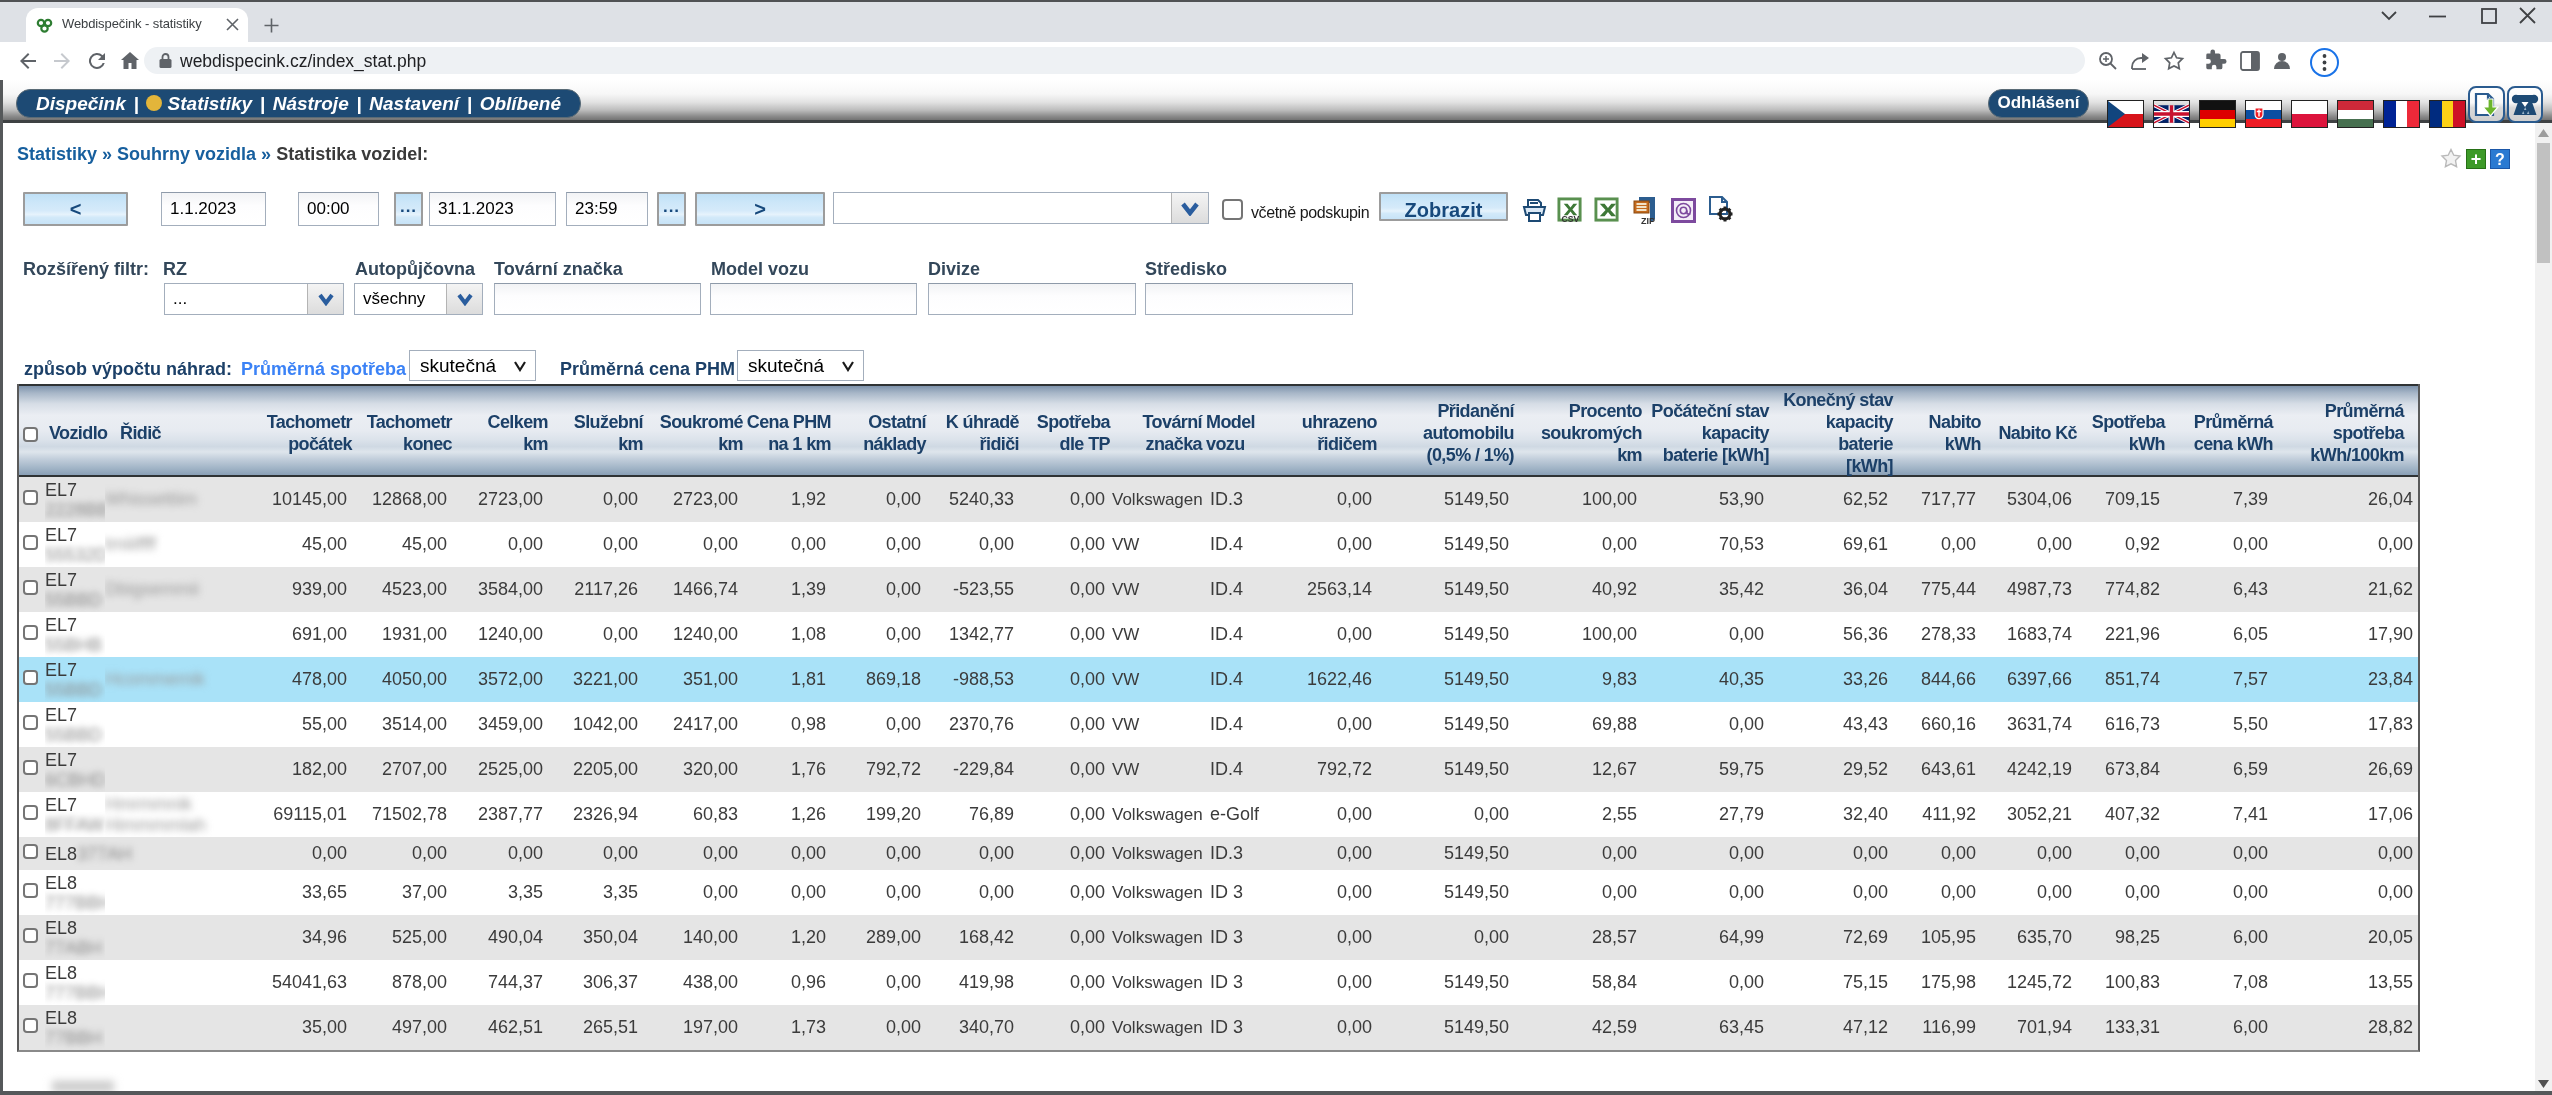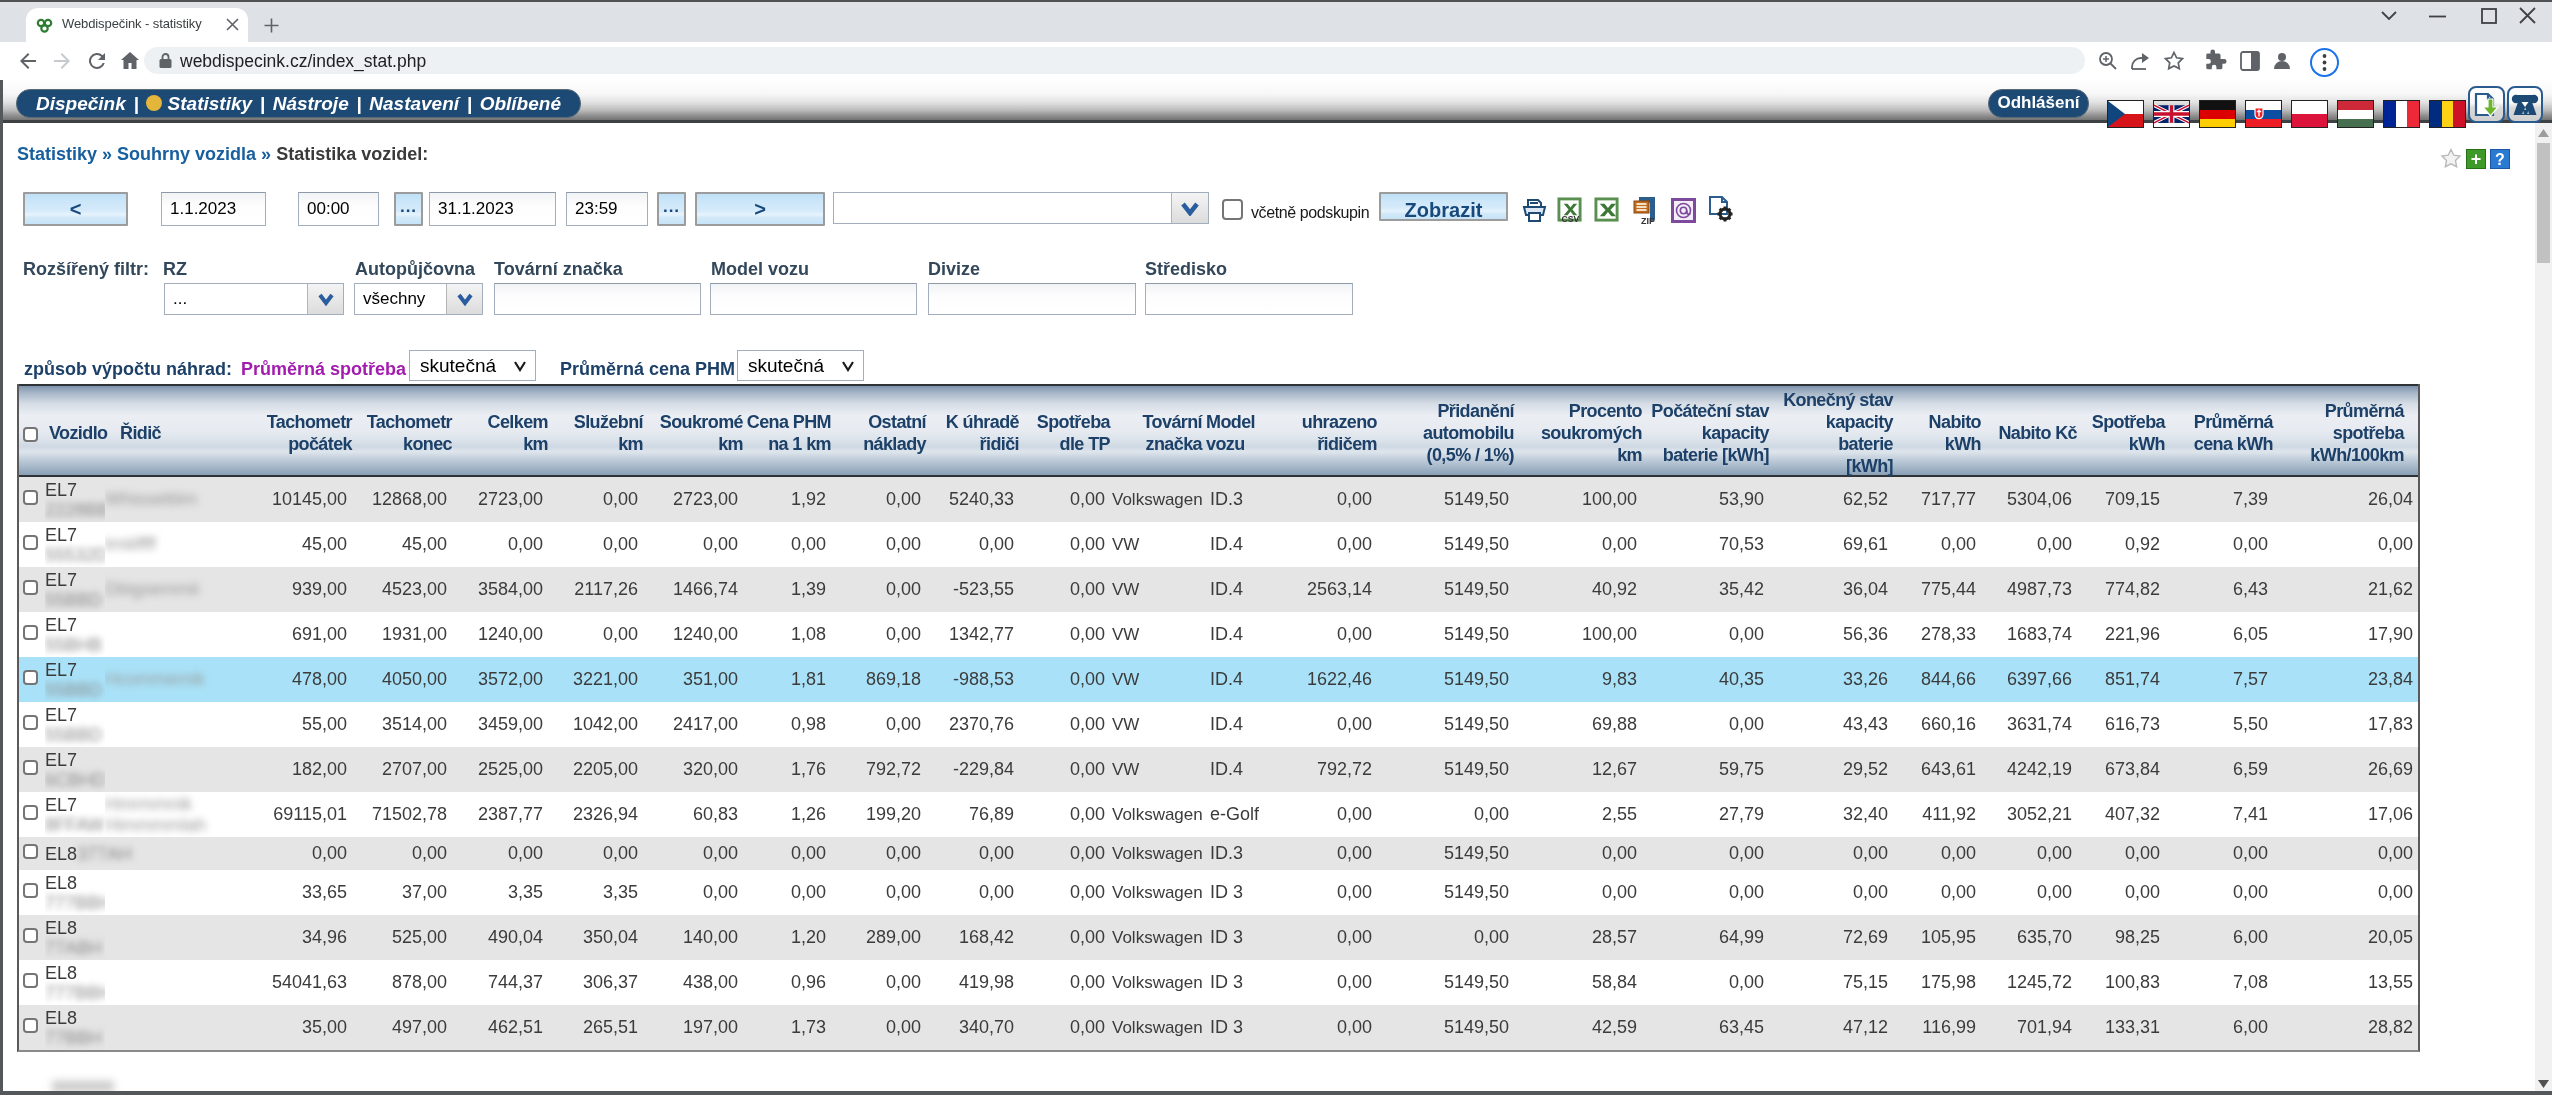--- a/index.html
+++ b/index.html
@@ -289,21 +289,21 @@
 <div class="abs sel" style="left:354px;top:283px;width:129px;height:32px;line-height:30px;padding-left:8px;">všechny<span class="selbtn" style="width:36px;">
       <svg width="18" height="14" viewBox="0 0 18 14">
         <path d="M3 3 L9 11 L15 3" fill="none" stroke="#2a5d9e" stroke-width="4"></path>
       </svg>
     </span></div>
 <div class="abs filtinp" style="left:494px;top:283px;width:207px;height:32px;"></div>
 <div class="abs filtinp" style="left:710px;top:283px;width:207px;height:32px;"></div>
 <div class="abs filtinp" style="left:928px;top:283px;width:208px;height:32px;"></div>
 <div class="abs filtinp" style="left:1145px;top:283px;width:208px;height:32px;"></div>
 <div class="abs flab" style="left:24px;top:359px;color:#1c4068;">způsob výpočtu náhrad:</div>
-<div class="abs flab" style="left:241px;top:359px;color:#a21caf;">Průměrná spotřeba</div>
+<div class="abs flab" style="left:241px;top:359px;color:#3b82f6;">Průměrná spotřeba</div>
 <div class="abs sel" style="left:409px;top:350px;width:127px;height:31px;line-height:29px;padding-left:10px;font-size:19px;">skutečná<svg style="position:absolute;right:8px;top:9px" width="14" height="12" viewBox="0 0 14 12">
       <path d="M2 2 L7 10 L12 2" fill="none" stroke="#1a1a1a" stroke-width="2.2"></path>
     </svg></div>
 <div class="abs flab" style="left:560px;top:359px;color:#1c4068;">Průměrná cena PHM</div>
 <div class="abs sel" style="left:737px;top:350px;width:127px;height:31px;line-height:29px;padding-left:10px;font-size:19px;">skutečná<svg style="position:absolute;right:8px;top:9px" width="14" height="12" viewBox="0 0 14 12">
       <path d="M2 2 L7 10 L12 2" fill="none" stroke="#1a1a1a" stroke-width="2.2"></path>
     </svg></div>
 <div id="tbl" class="abs">
 <div id="thead">
 <div class="abs" style="left:4px;top:41px;width:15px;height:15px;border:2px solid #757575;border-radius:4px;background:#fff;"></div>

